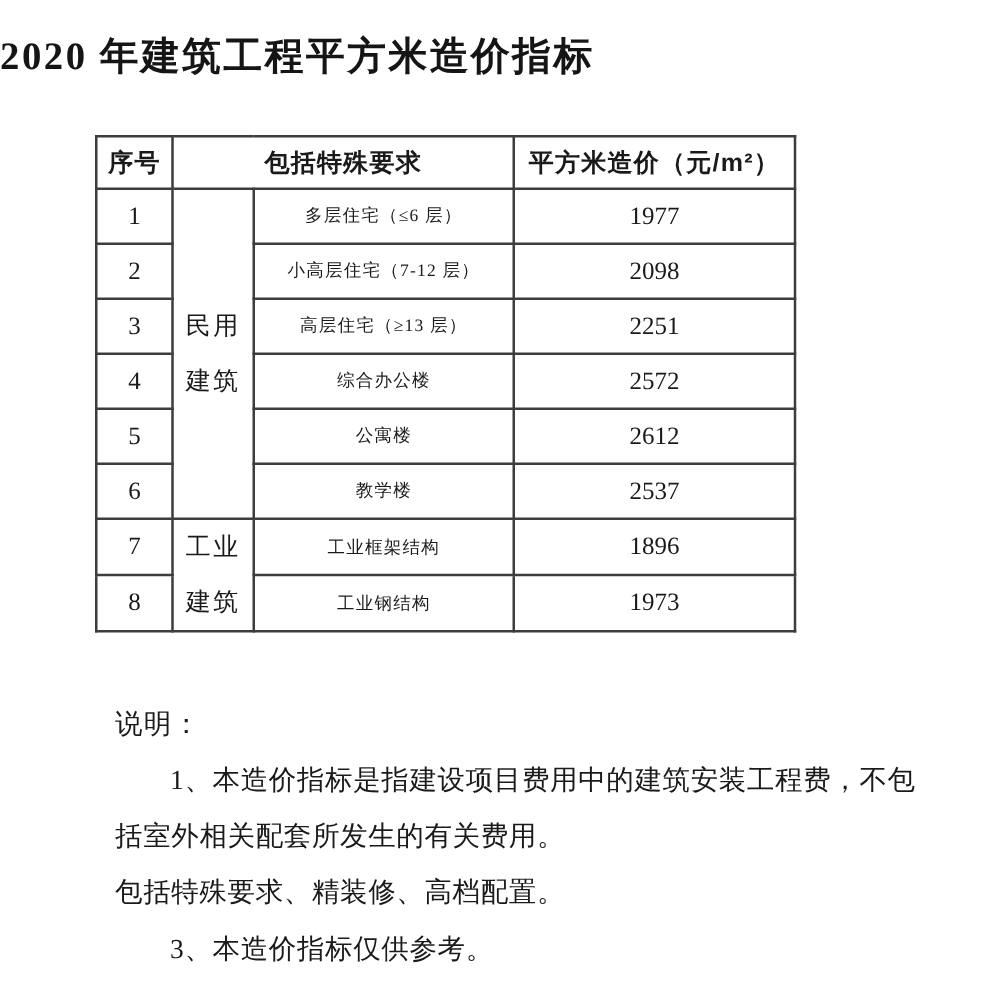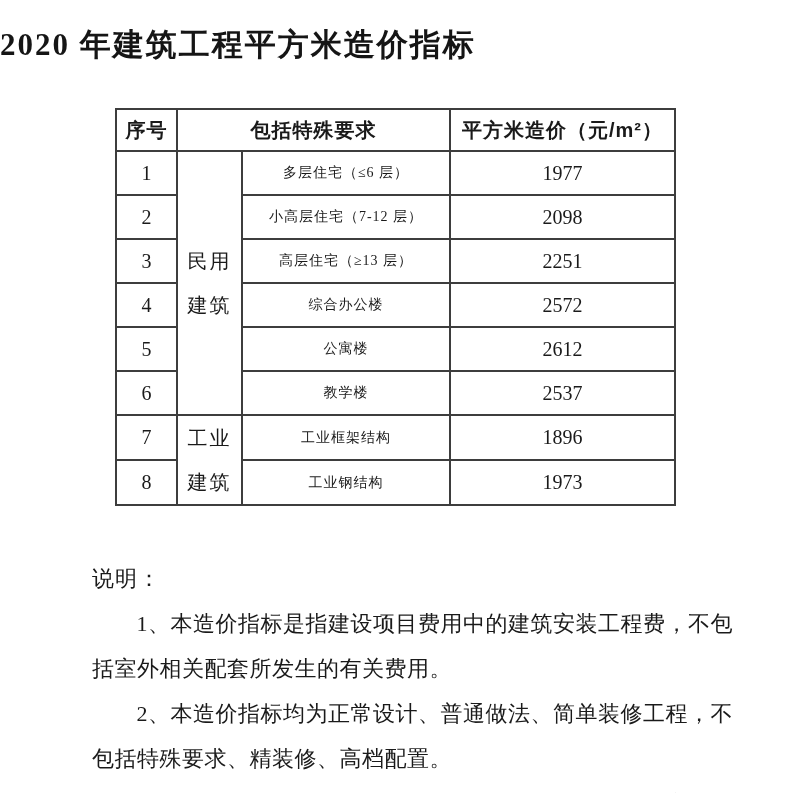--- a/index.html
+++ b/index.html
@@ -24,21 +24,21 @@
     text-align: left;
     font-size: 31px;
     font-weight: bold;
     letter-spacing: 2px;
     font-family: "Liberation Serif", serif;
     color: #151515;
   }
   .cost-table {
     border-collapse: collapse;
     table-layout: fixed;
-    margin-left: 115px;
+    margin-left: 76px;
     margin-top: 42px;
     width: 484px;
   }
   .cost-table th, .cost-table td {
     border: 2px solid #3d3d3d;
     text-align: center;
     vertical-align: middle;
     padding: 0;
     overflow: hidden;
   }
@@ -77,21 +77,20 @@
   .notes-heading {
     font-weight: normal;
     letter-spacing: 1px;
   }
   .note-line {
     white-space: nowrap;
     letter-spacing: 0.5px;
   }
   .note-line.indent {
     text-indent: 2em;
-    text-align: right;
   }
 </style>
 </head>
 <body>
 
 <div class="page">
 
   <h1 class="doc-title">2020 年建筑工程平方米造价指标</h1>
 
   <table class="cost-table">
@@ -160,21 +159,20 @@
     </tbody>
   </table>
 
   <div class="notes">
     <div class="notes-heading">说明：</div>
     <div>
       <div class="note-line indent">1、本造价指标是指建设项目费用中的建筑安装工程费，不包</div>
       <div class="note-line">括室外相关配套所发生的有关费用。</div>
     </div>
     <div>
-      <div class="note-line indent">2、本造价指标均为正常设计、普通做法、简单装修工程，不</div>
       <div class="note-line">包括特殊要求、精装修、高档配置。</div>
     </div>
     <div>
       <div class="note-line indent">3、本造价指标仅供参考。</div>
     </div>
   </div>
 
 </div>
 
 </body></html>

